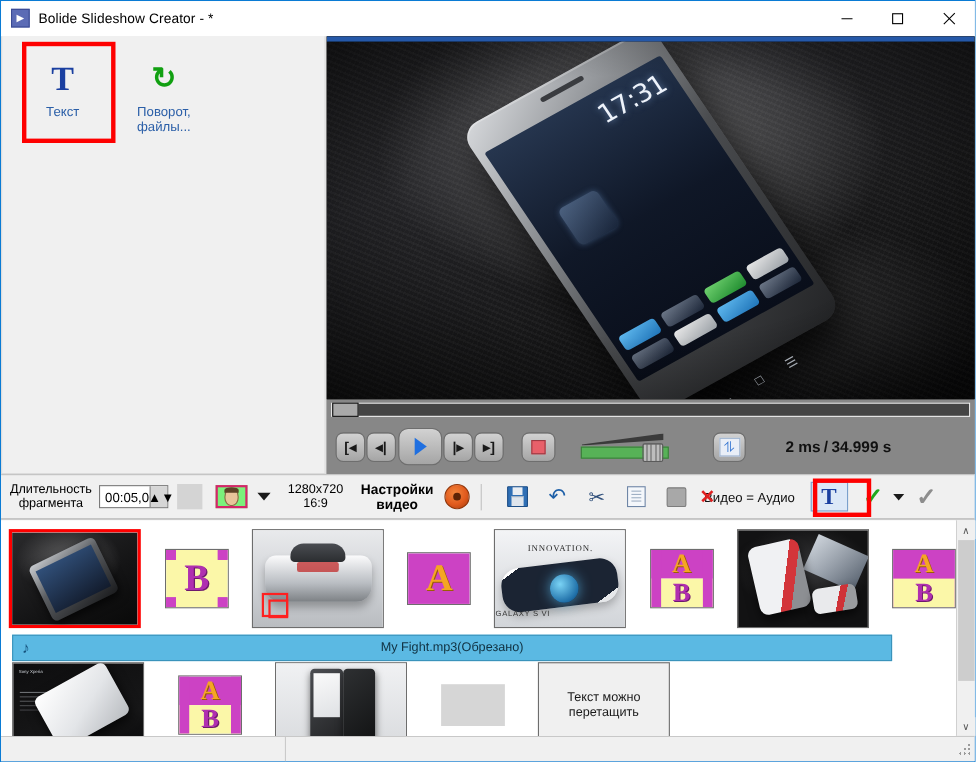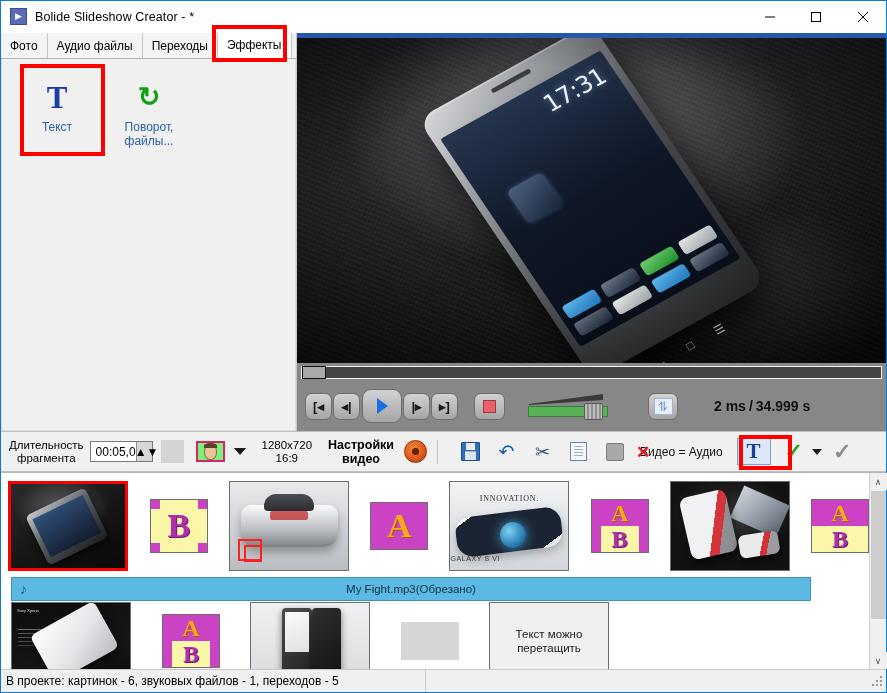--- a/index.html
+++ b/index.html
@@ -595,27 +595,20 @@
             <line x1="11" y1="1" x2="1" y2="11" stroke="#000" stroke-width="1"></line>
           </svg>
       </div>
     </div>
   </div>
 
 
   <div class="body-area">
 
     <div class="left-panel">
-      <div class="tabs">
-        <div class="tab">Фото</div>
-        <div class="tab">Аудио файлы</div>
-        <div class="tab">Переходы</div>
-        <div class="tab active">Эффекты</div>
-        <div class="tab-highlight"></div>
-      </div>
 
       <div class="effects-area">
         <div class="eff-highlight"></div>
 
         <div class="effect-item selected">
           <div class="eff-icon">
             <span class="tico">T</span>
           </div>
           <div class="eff-label">Текст</div>
         </div>
@@ -888,18 +881,17 @@
 
     <div class="tl-scroll">
       <div class="sb-arrow">∧</div>
       <div class="sb-thumb"></div>
       <div class="sb-space"></div>
       <div class="sb-arrow">∨</div>
     </div>
   </div>
 
   <div class="statusbar">
-    <span>В проекте: картинок - 6, звуковых файлов - 1, переходов - 5</span>
     <span class="status-cell2"></span>
     <span class="grip"></span>
   </div>
 
 </div>
 
 </body></html>

